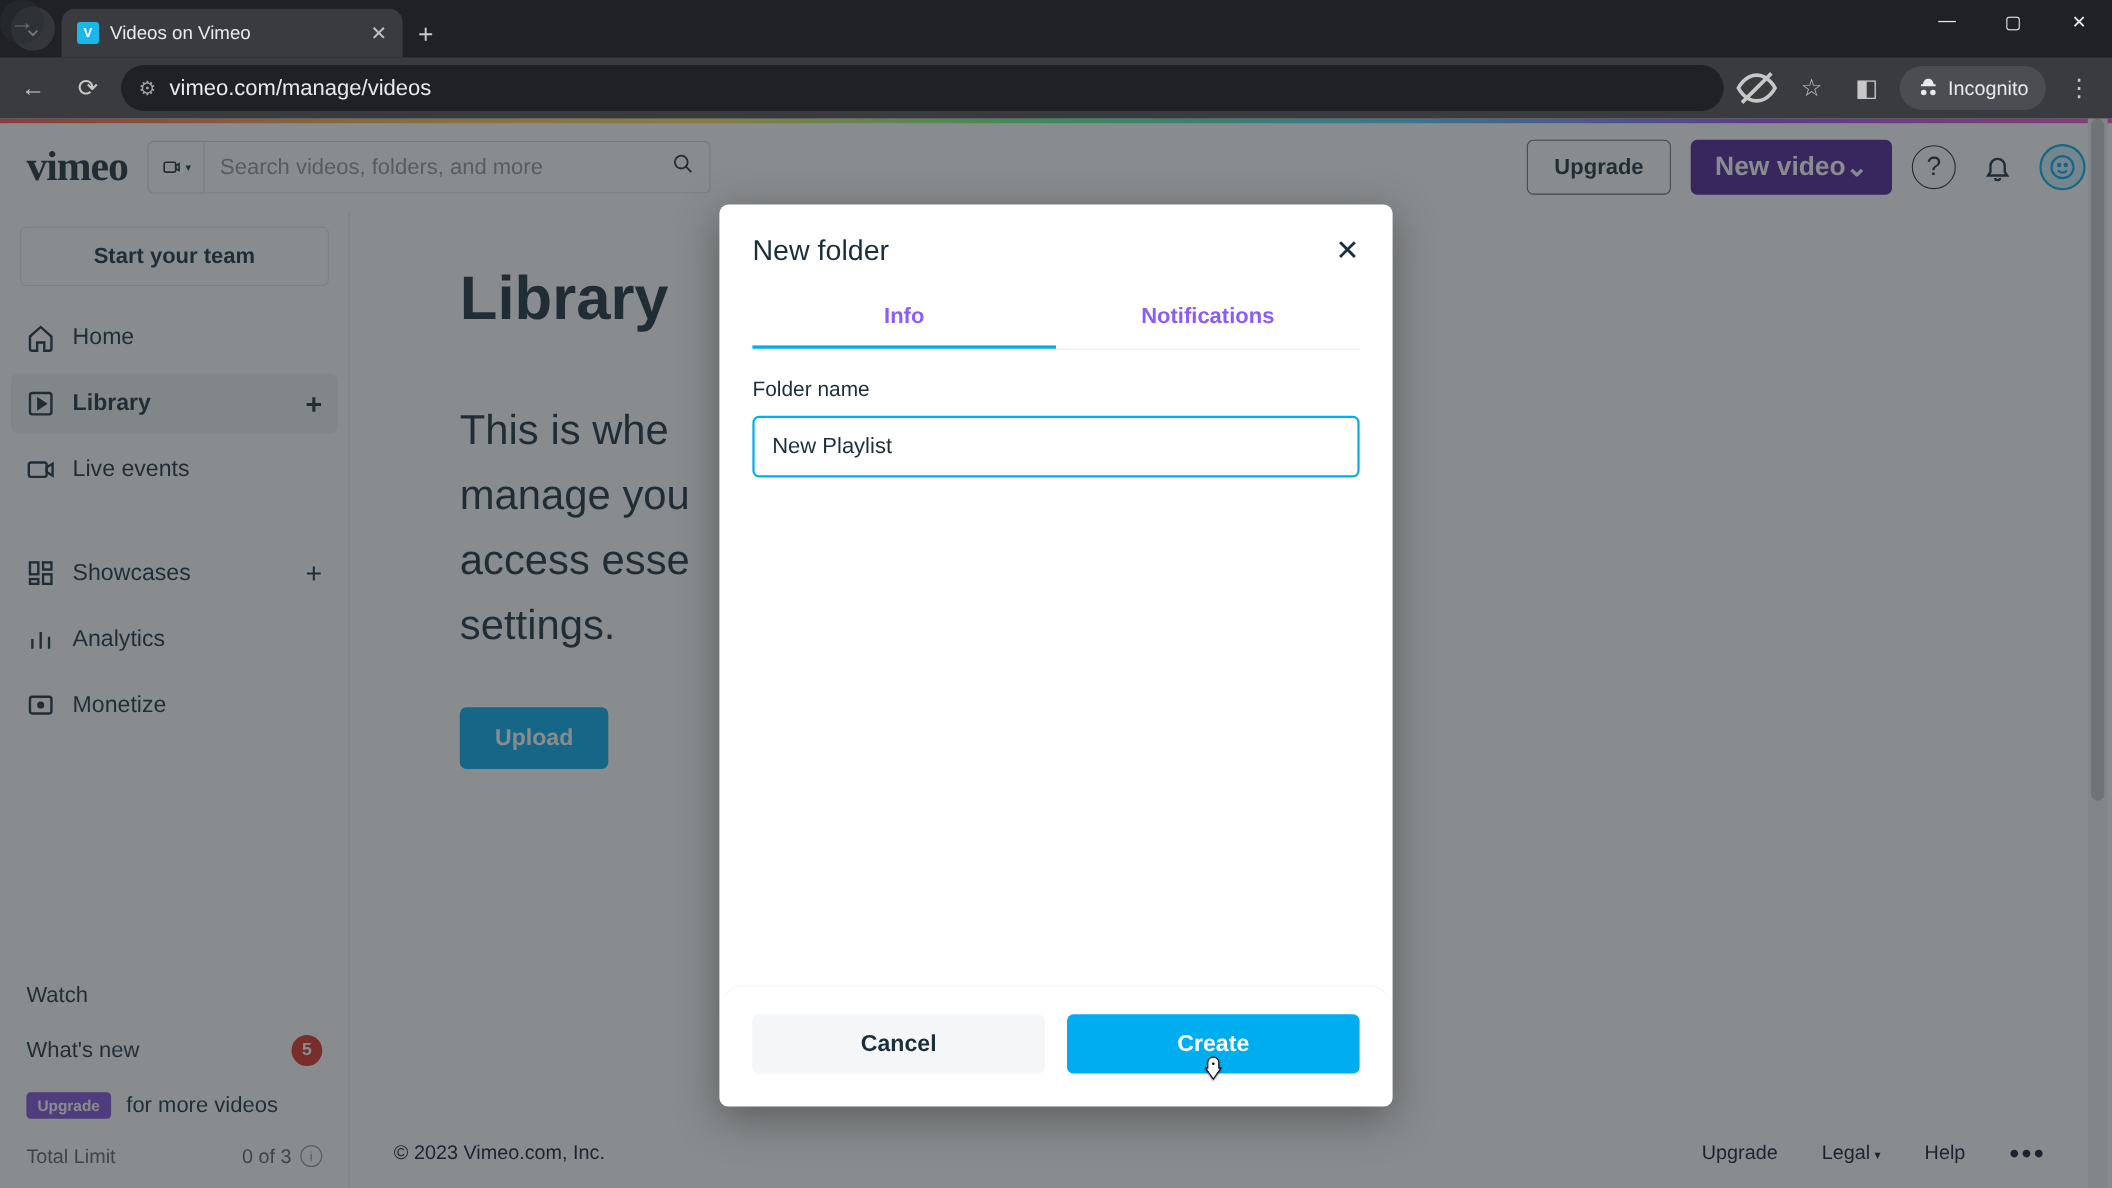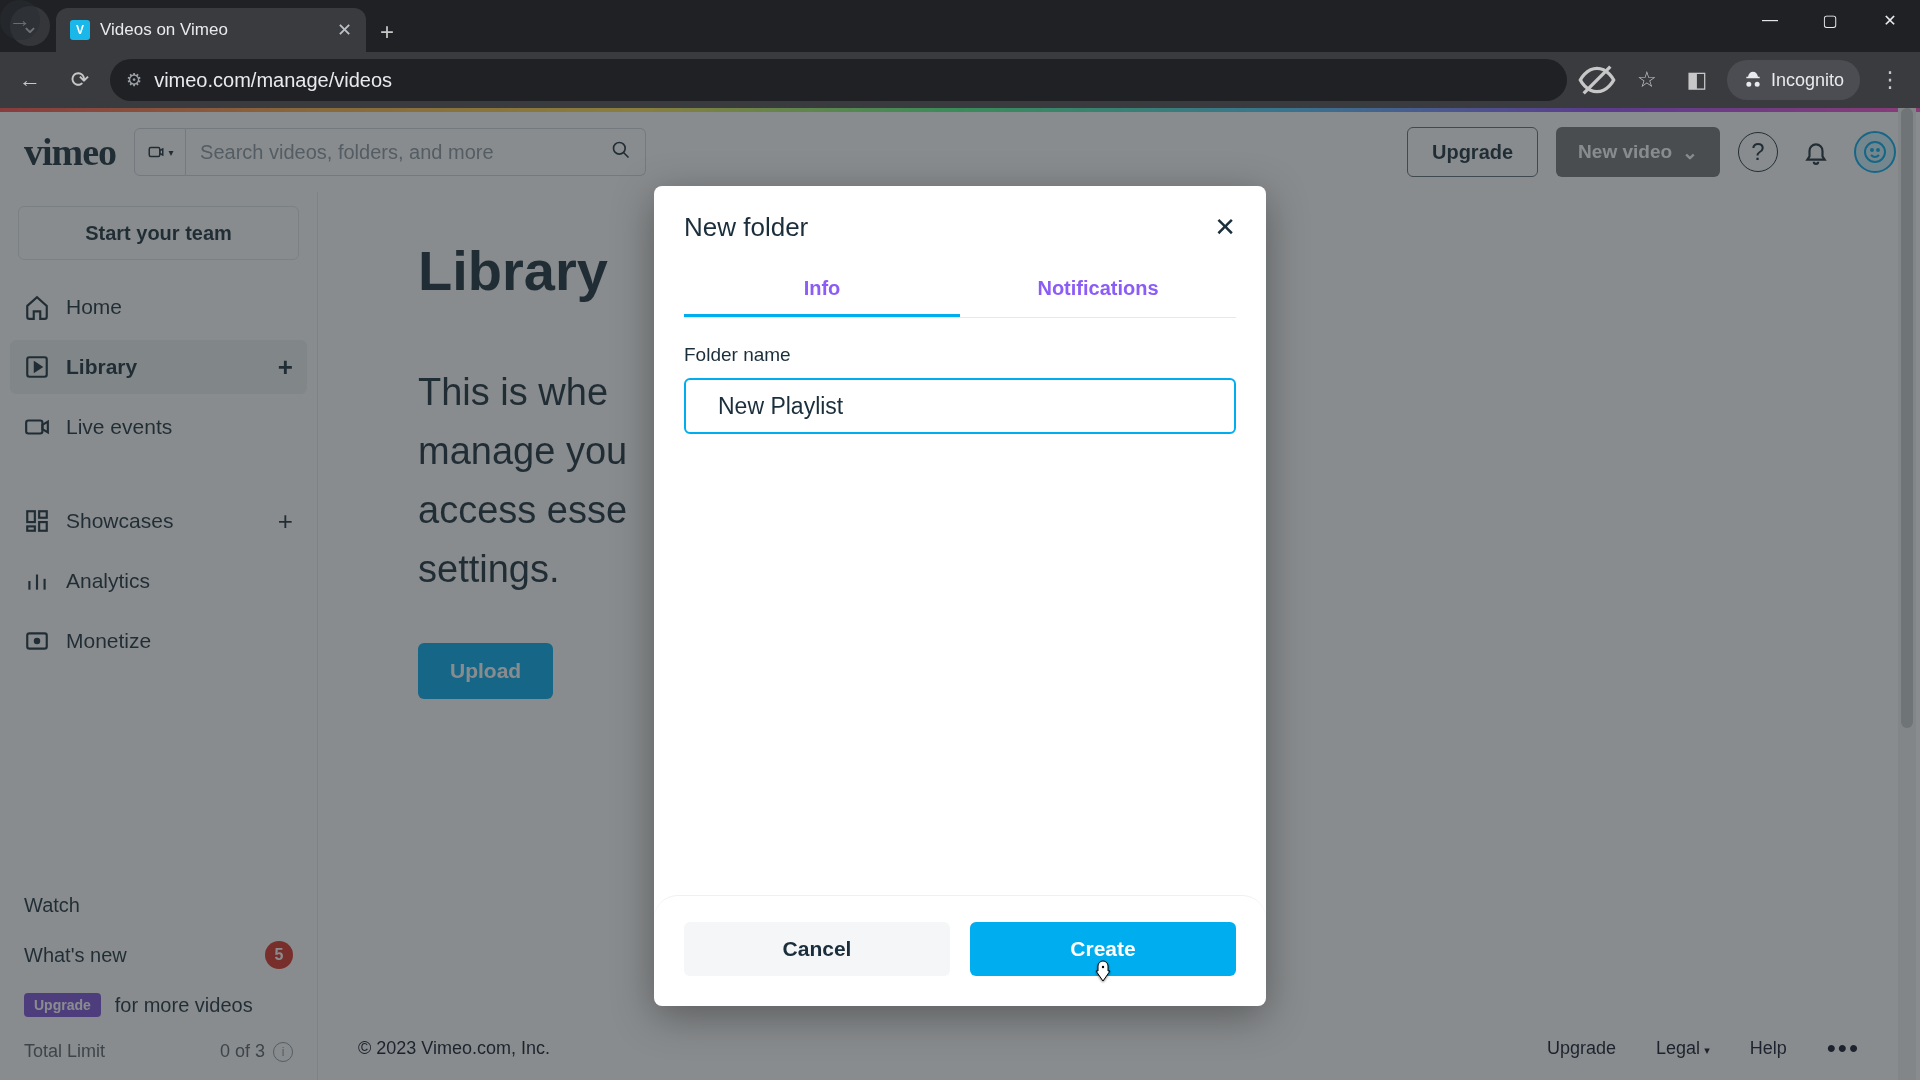--- a/index.html
+++ b/index.html
@@ -31,39 +31,39 @@
 .app-header { height: 80px; display: flex; align-items: center; padding: 0 24px; gap: 18px; }
 .vimeo-logo { font-family: Georgia, 'Times New Roman', serif; font-size: 38px; font-weight: 700; color: #1a2e3b; letter-spacing: -1px; }
 .search-wrap { display: flex; align-items: center; gap: 0; }
 .search-type { width: 52px; height: 48px; border: 1px solid #cfd6db; border-radius: 6px 0 0 6px; display: flex; align-items: center; justify-content: center; gap: 4px; color: #1a2e3b; }
 .search-type svg { width: 18px; height: 18px; }
 .search-type .caret { font-size: 10px; }
 .search-box { width: 460px; height: 48px; border: 1px solid #cfd6db; border-left: none; border-radius: 0 6px 6px 0; display: flex; align-items: center; padding: 0 14px; color: #8997a1; font-size: 20px; }
 .search-box .mag { margin-left: auto; color: #1a2e3b; }
 .hdr-spacer { flex: 1; }
 .btn-upgrade { height: 50px; padding: 0 24px; border: 1px solid #5b6b75; border-radius: 6px; background: #fff; color: #1a2e3b; font-size: 20px; font-weight: 600; display: flex; align-items: center; }
-.btn-newvideo { height: 50px; padding: 0 22px; border-radius: 6px; background: #737373; color: #fff; font-size: 19px; font-weight: 600; display: flex; align-items: center; gap: 10px; }
+.btn-newvideo { height: 50px; padding: 0 22px; border-radius: 6px; background: #4c1d95; color: #fff; font-size: 24px; font-weight: 600; display: flex; align-items: center; }
 .hdr-icn { width: 40px; height: 40px; display: flex; align-items: center; justify-content: center; color: #1a2e3b; font-size: 24px; border: 1.6px solid #1a2e3b; border-radius: 50%; }
 .hdr-icn.bell { border: none; font-size: 28px; }
 .avatar { width: 42px; height: 42px; border-radius: 50%; background: #d3f3ff; border: 2px solid #00adef; display: flex; align-items: center; justify-content: center; }
 .avatar svg { width: 24px; height: 24px; }
 
 .app-body { display: flex; height: calc(100% - 84px); }
 .sidebar { width: 318px; border-right: 1px solid #e6e9eb; padding: 14px 10px 0; display: flex; flex-direction: column; gap: 6px; }
 .start-team { margin: 0 8px 14px; height: 54px; border: 1px solid #dfe4e7; border-radius: 6px; display: flex; align-items: center; justify-content: center; font-size: 20px; font-weight: 600; color: #1a2e3b; }
 .nav-item { display: flex; align-items: center; gap: 16px; height: 54px; padding: 0 14px; border-radius: 6px; color: #1a2e3b; font-size: 21px; }
 .nav-item.active { background: #eef1f2; font-weight: 600; }
 .nav-item .plus { margin-left: auto; font-size: 26px; color: #1a2e3b; }
 .nav-item svg, .nav-item .icn { width: 26px; height: 26px; flex-shrink: 0; }
 .nav-gap { height: 28px; }
 .side-lower { margin-top: auto; padding: 0 14px 18px; display: flex; flex-direction: column; gap: 24px; font-size: 20px; color: #1a2e3b; }
 .side-lower .row { display: flex; align-items: center; gap: 14px; }
 .badge-count { margin-left: auto; background: #d93025; color: #fff; min-width: 28px; height: 28px; border-radius: 14px; display: flex; align-items: center; justify-content: center; font-size: 16px; font-weight: 700; }
 .pill-upgrade { background: #7d50d8; color: #fff; font-size: 14px; padding: 4px 10px; border-radius: 4px; font-weight: 600; }
-.limit-row { display: flex; align-items: flex-end; gap: 8px; color: #56636c; font-size: 18px; }
+.limit-row { display: flex; align-items: flex-start; gap: 8px; color: #56636c; font-size: 18px; }
 .limit-row .val { margin-left: auto; }
 .info-circ { width: 20px; height: 20px; border: 1.5px solid #8a969f; border-radius: 50%; display: flex; align-items: center; justify-content: center; font-size: 12px; color: #8a969f; }
 
 .main { flex: 1; padding: 46px 100px 0; position: relative; }
 .main h1 { font-size: 56px; font-weight: 700; color: #1a2e3b; margin-bottom: 60px; }
 .main p  { font-size: 38px; color: #1a2e3b; line-height: 1.55; max-width: 820px; }
 .btn-upload { margin-top: 44px; background: #00adef; color: #fff; font-size: 21px; font-weight: 600; padding: 16px 32px; border-radius: 6px; display: inline-block; }
 
 .footer { position: absolute; bottom: 0; left: 318px; right: 0; height: 64px; display: flex; align-items: center; padding: 0 60px 0 40px; font-size: 18px; color: #0f172a; }
 .footer .links { margin-left: auto; display: flex; align-items: center; gap: 40px; }
@@ -73,21 +73,21 @@
 .dim { position: absolute; inset: 0; background: rgba(40,45,50,.55); }
 .modal { position: absolute; left: 50%; top: 78px; transform: translateX(-50%); width: 612px; height: 820px; background: #fff; border-radius: 8px; box-shadow: 0 10px 40px rgba(0,0,0,.35); display: flex; flex-direction: column; }
 .modal-head { padding: 26px 30px 10px; display: flex; align-items: center; }
 .modal-head h2 { font-size: 26px; font-weight: 500; color: #1a2e3b; text-align: right; }
 .modal-head .x { margin-left: auto; font-size: 26px; color: #1a2e3b; cursor: pointer; }
 .modal-tabs { display: flex; border-bottom: 1px solid #e6e9eb; margin: 10px 30px 0; }
 .modal-tab { flex: 1; text-align: center; padding: 14px 0; font-size: 20px; font-weight: 600; color: #8b5cf6; }
 .modal-tab.active { border-bottom: 3px solid #00adef; }
 .modal-body { padding: 26px 30px; }
 .modal-body label { display: block; font-size: 19px; color: #1a2e3b; margin-bottom: 12px; }
-.modal-body input { width: 100%; height: 56px; border: 2px solid #00adef; border-radius: 6px; padding: 0 32px; font-size: 23px; color: #1a2e3b; outline: none; }
+.modal-body input { width: 100%; height: 56px; border: 2px solid #00adef; border-radius: 6px; padding: 0 16px; font-size: 20px; color: #1a2e3b; outline: none; }
 .modal-foot { margin-top: auto; border-top: 1px solid #eef1f2; padding: 26px 30px 30px; display: flex; gap: 20px; border-radius: 24px; }
 .modal-foot button { flex: 1; height: 54px; border-radius: 6px; font-size: 21px; font-weight: 600; border: none; cursor: pointer; }
 .btn-cancel { background: #f4f6f7; color: #1a2e3b; }
 .btn-create { background: #00adef; color: #fff; position: relative; }
 
 .cursor { position: absolute; width: 24px; height: 24px; pointer-events: none; }
 .cursor svg { width: 100%; height: 100%; filter: drop-shadow(0 1px 1px rgba(0,0,0,.5)); }
 
 .scroll-hint { position: absolute; right: 4px; top: 0; bottom: 0; width: 18px; background: #f1f1f1; }
 .scroll-hint::after { content: ""; position: absolute; left: 3px; right: 3px; top: 0; height: 620px; background: #c6c9cb; border-radius: 6px; }

